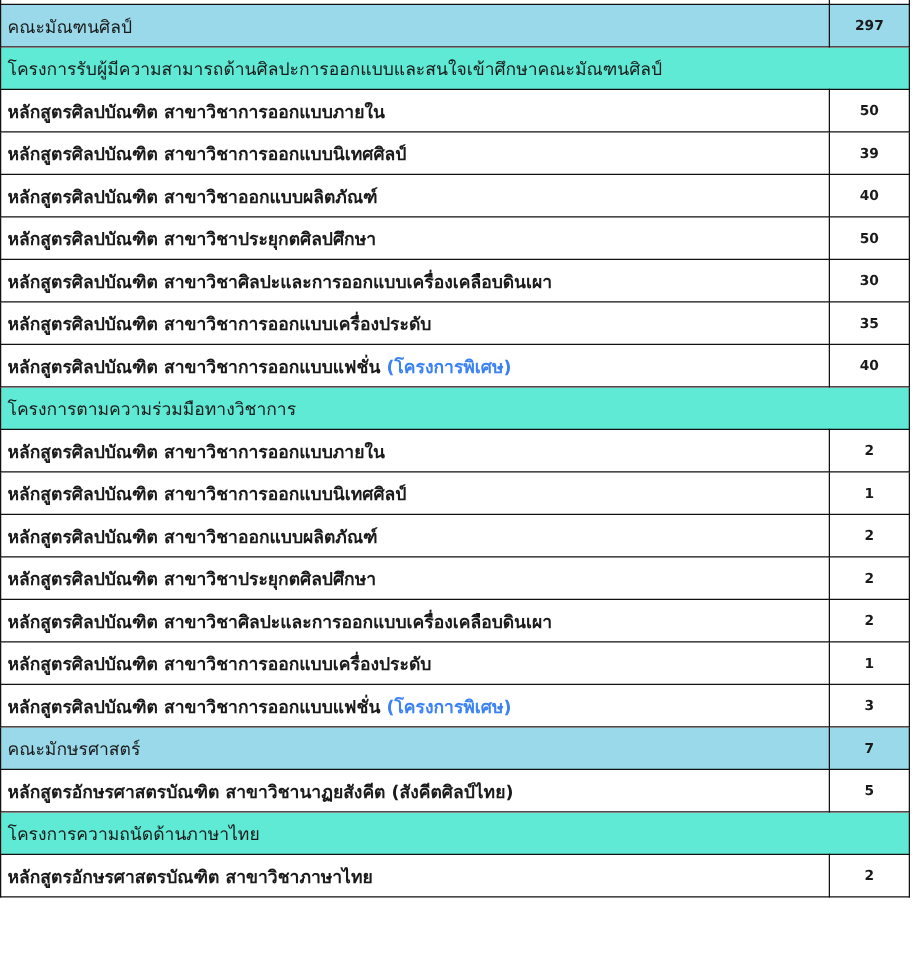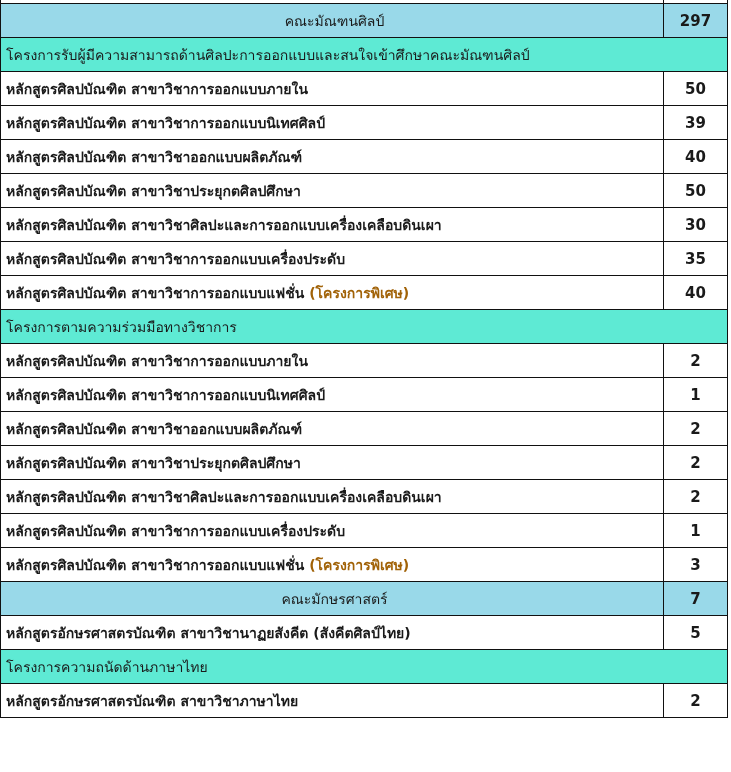--- a/index.html
+++ b/index.html
@@ -1,25 +1,25 @@
 <!DOCTYPE html>
 <html><head>
   <meta charset="utf-8">
   <style>
     html, body { margin: 0; padding: 0; background: #ffffff; }
     body { width: 731px; height: 772px; overflow: hidden; position: relative;
            font-family: "DejaVu Sans", sans-serif; color: #1a1a1a; }
     table { border-collapse: collapse; position: absolute; left: 0; top: -31px; width: 728px; table-layout: fixed; }
     td { border: 1.5px solid #111; height: 33px; padding: 0 0 0 5px; font-size: 14px; white-space: nowrap; overflow: hidden; }
-    td.num { width: 63px; text-align: center; padding: 0; font-weight: bold; font-size: 15px; }
+    td.num { width: 63px; text-align: center; padding: 0; font-weight: bold; font-size: 11px; }
     tr.faculty td { background: #99d9e9; }
-    tr.faculty td.name { text-align: center; }
+    tr.faculty td.name { text-align: left; }
     tr.program td { background: #5eead4; }
     tr.course td { background: #ffffff; font-weight: bold; }
-    .special { color: #a16207; }
+    .special { color: #3b82f6; }
   </style>
 </head>
 <body>
 
 <table>
   <tbody id="tbody">
       <tr class="course">
         <td class="name"><span></span></td>
         <td class="num"></td>
       </tr>

